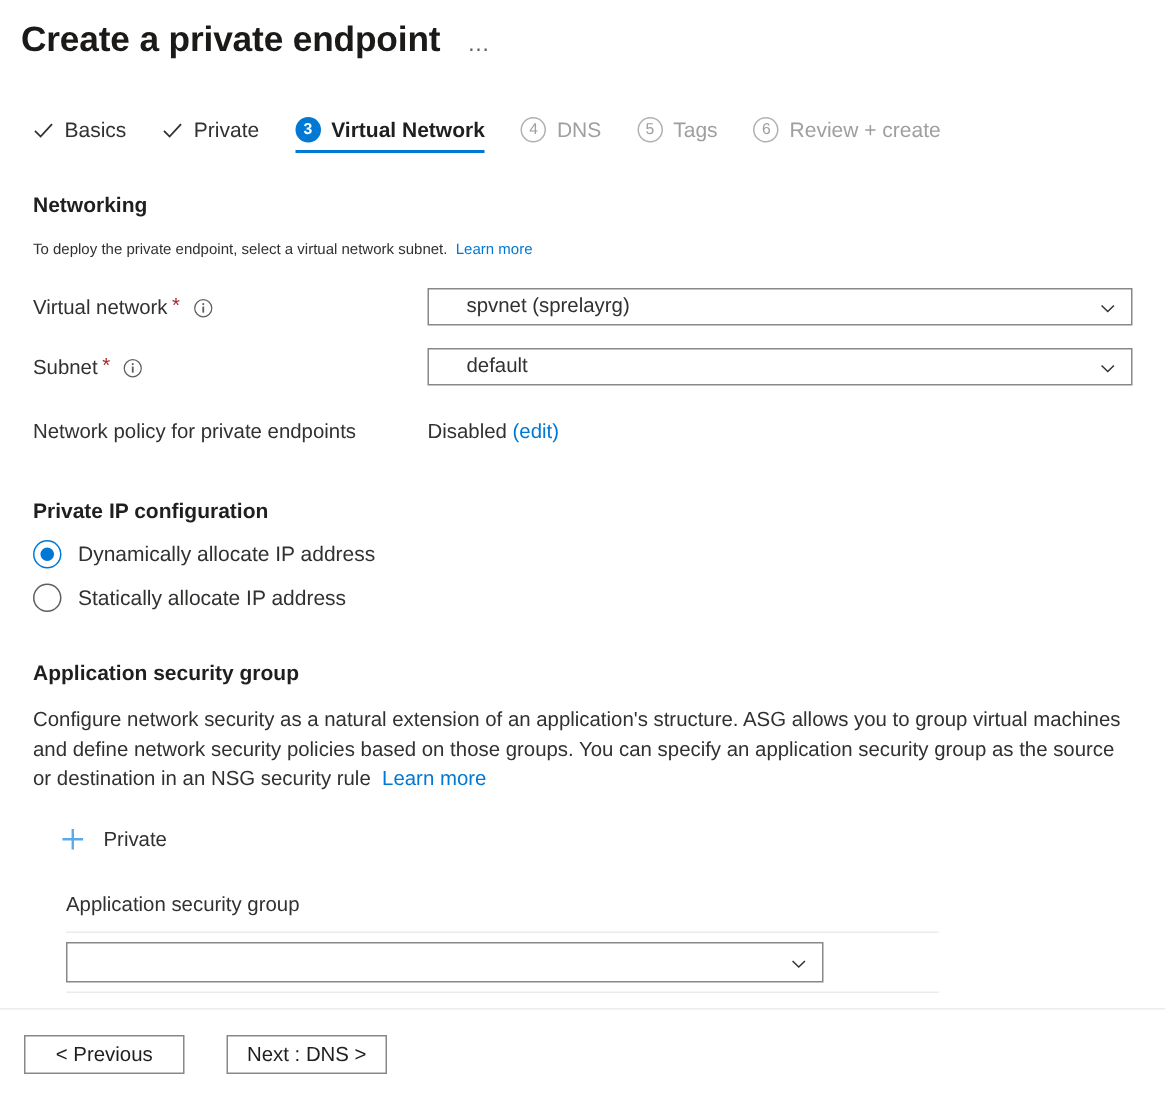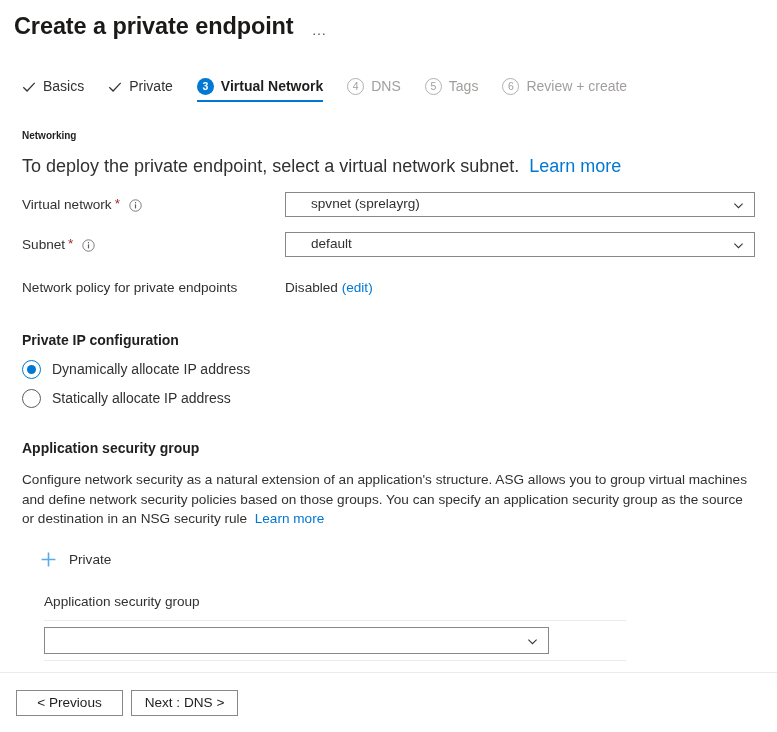--- a/index.html
+++ b/index.html
@@ -96,29 +96,29 @@
   .num-badge.outline {
     border: 1px solid #b3b0ad;
     color: #a19f9d;
     box-sizing: border-box;
   }
 
   
   .content { padding: 0 22px; }
 
   .section-heading {
-    font-size: 10px;
+    font-size: 14px;
     font-weight: bold;
     color: #201f1e;
     margin-top: 24px;
     margin-bottom: 0;
     line-height: 20px;
   }
   .intro-line {
-    font-size: 18px;
+    font-size: 10px;
     color: #323130;
     margin-top: 11px;
     line-height: 19px;
   }
   a.link {
     color: #0078d4;
     text-decoration: none;
     cursor: pointer;
   }
 
@@ -278,21 +278,21 @@
     height: 1px;
     background: #edebe9;
   }
   .footer {
     position: absolute;
     left: 0; right: 0; bottom: 0;
     height: 59px;
     display: flex;
     align-items: center;
     padding-left: 16px;
-    gap: 8px;
+    gap: 28px;
   }
   .wizard-btn {
     min-width: 107px;
     height: 26px;
     border: 1px solid #8a8886;
     background: #ffffff;
     box-sizing: border-box;
     font-family: "Liberation Sans", sans-serif;
     font-size: 13.6px;
     color: #201f1e;

